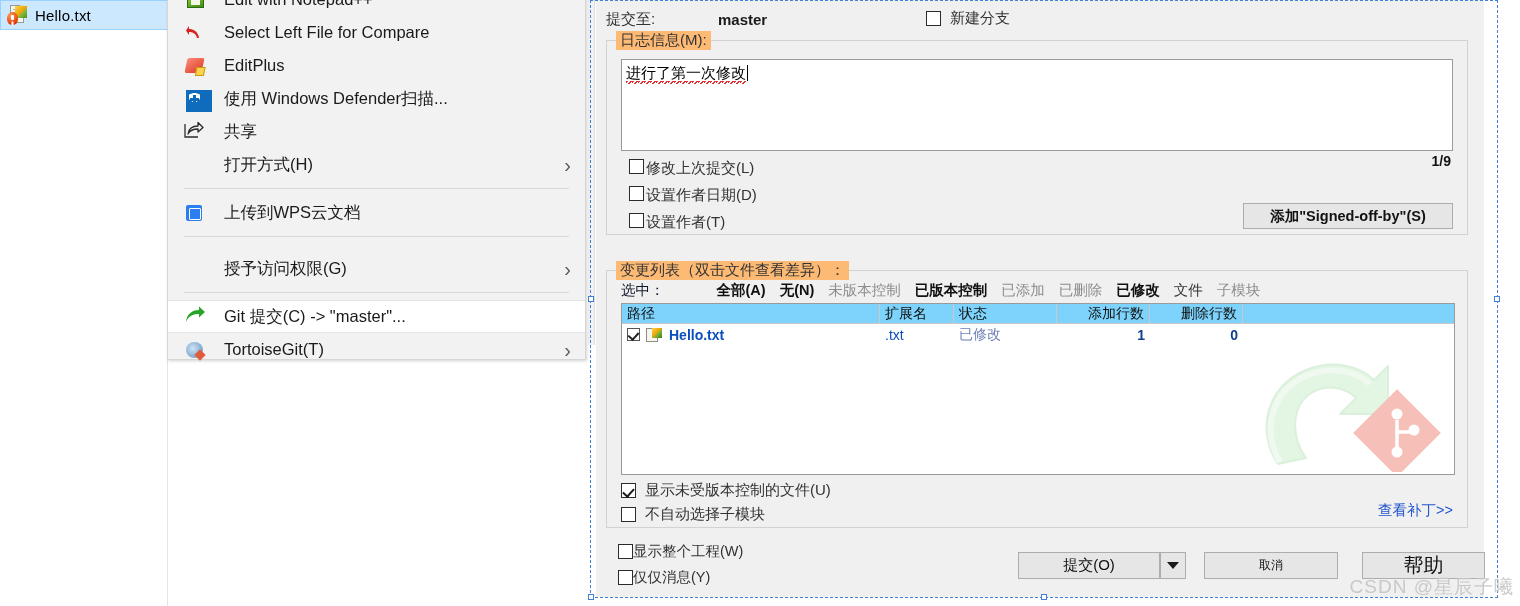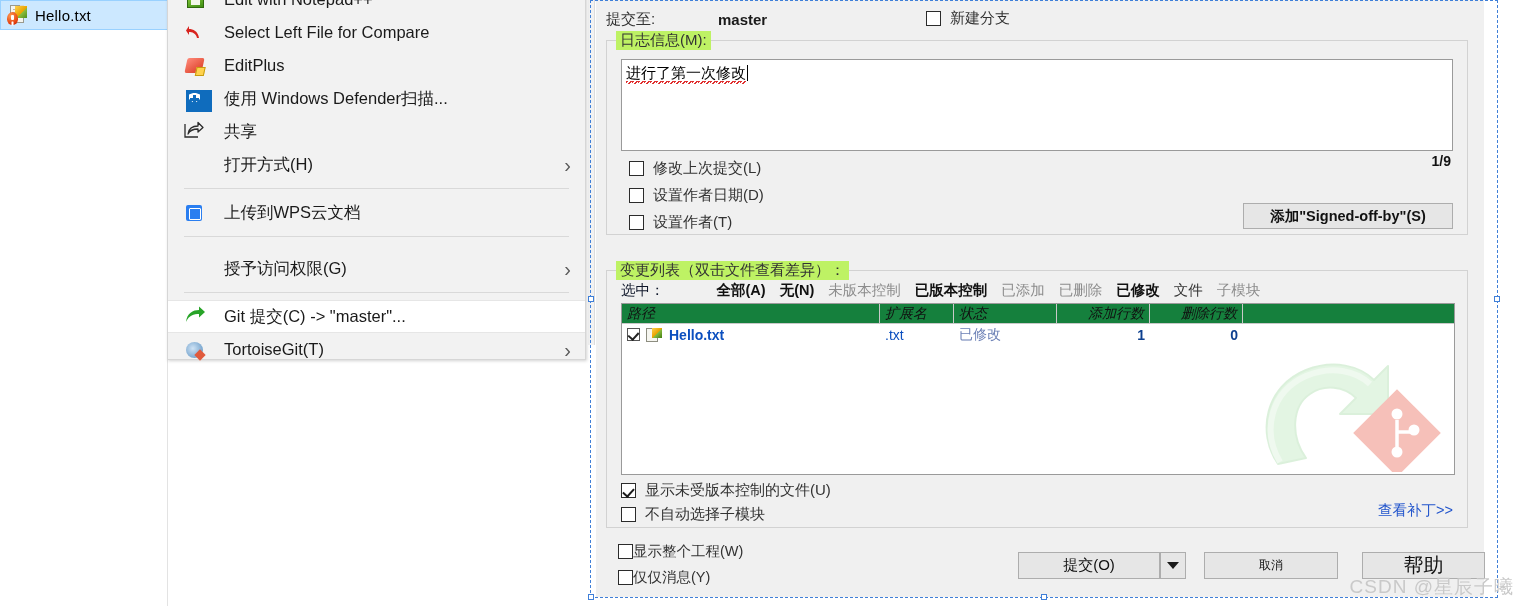--- a/index.html
+++ b/index.html
@@ -117,21 +117,21 @@
   }
   .cb.checked::after {
     content: ""; position: absolute; left: 3px; top: 2px; width: 5px; height: 9px;
     border: solid #1a1a1a; border-width: 0 2px 2px 0; transform: rotate(42deg);
   }
 
   .group {
     position: absolute; border: 1px solid #d2d2d2;
   }
   .group > .gtitle {
-    position: absolute; top: -10px; left: 9px; background: #bef264;
+    position: absolute; top: -10px; left: 9px; background: #fdba74;
     padding: 0 4px; font-size: 15px; color: #333; white-space: nowrap;
   }
 
   .grp-log { left: 10px; top: 50px; width: 862px; height: 195px; }
   .logbox {
     position: absolute; left: 14px; top: 18px; width: 832px; height: 92px;
     background: #fff; border: 1px solid #9a9a9a; padding: 3px 4px;
     font-size: 15px; color: #000;
   }
   .logtext {
@@ -139,21 +139,21 @@
     background-image: repeating-linear-gradient(135deg,#e03030 0 1.5px,transparent 1.5px 3px);
     background-repeat: repeat-x; background-size: 6px 3px; background-position: 0 100%;
     padding-bottom: 2px;
   }
   .caret {
     display: inline-block; width: 1px; height: 16px; background: #000;
     vertical-align: -3px; margin-left: 1px;
   }
   .counter { position: absolute; right: 16px; top: 112px; font-size: 14px; font-weight: bold; color: #111; }
 
-  .logcb { position: absolute; left: 22px; display: flex; align-items: center; gap: 9px;
+  .logcb { position: absolute; left: 22px; display: flex; gap: 2px;
            font-size: 15px; color: #333; }
   .btn {
     background: #e6e6e6; border: 1px solid #adadad; font-size: 14.5px; color: #111;
     display: flex; align-items: center; justify-content: center; cursor: default;
   }
   .btn-signoff { position: absolute; right: 14px; top: 162px; width: 210px; height: 26px; font-weight:bold;}
 
   .grp-changes { left: 10px; top: 280px; width: 862px; height: 258px; }
   .filters {
     position: absolute; left: 14px; top: 10px; font-size: 14.5px;
@@ -161,21 +161,21 @@
   }
   .filters .sel-label { color: #0f172a; margin-right: 38px; }
   .fl { color: #8c8c8c; }
   .fl.on { color: #111; font-weight: bold; }
   .fl.dark { color: #333; }
 
   .tablewrap {
     position: absolute; left: 14px; top: 32px; width: 834px; height: 172px;
     border: 1px solid #9a9a9a; background: #fff; overflow: hidden;
   }
-  .thead { display: flex; height: 20px; background: #15803d; border-bottom: 1px solid #c9c9c9; font-style: italic; }
+  .thead { display: flex; height: 20px; background: #7dd3fc; border-bottom: 1px solid #c9c9c9; }
   .th {
     font-size: 14px; color: #111; padding: 1px 5px; border-right: 1px solid #c9c9c9;
     display: flex; align-items: center;
   }
   .th.num { justify-content: flex-end; }
   .trow { display: flex; height: 21px; align-items: center; }
   .td { font-size: 14px; padding: 0 5px; display: flex; align-items: center; height: 21px; }
   .td.num { justify-content: flex-end; font-weight: bold; color: #0d3f8f; }
   .td.path { color: #0b4fbf; font-weight: bold; }
   .td.ext { color: #0b4fbf; }

